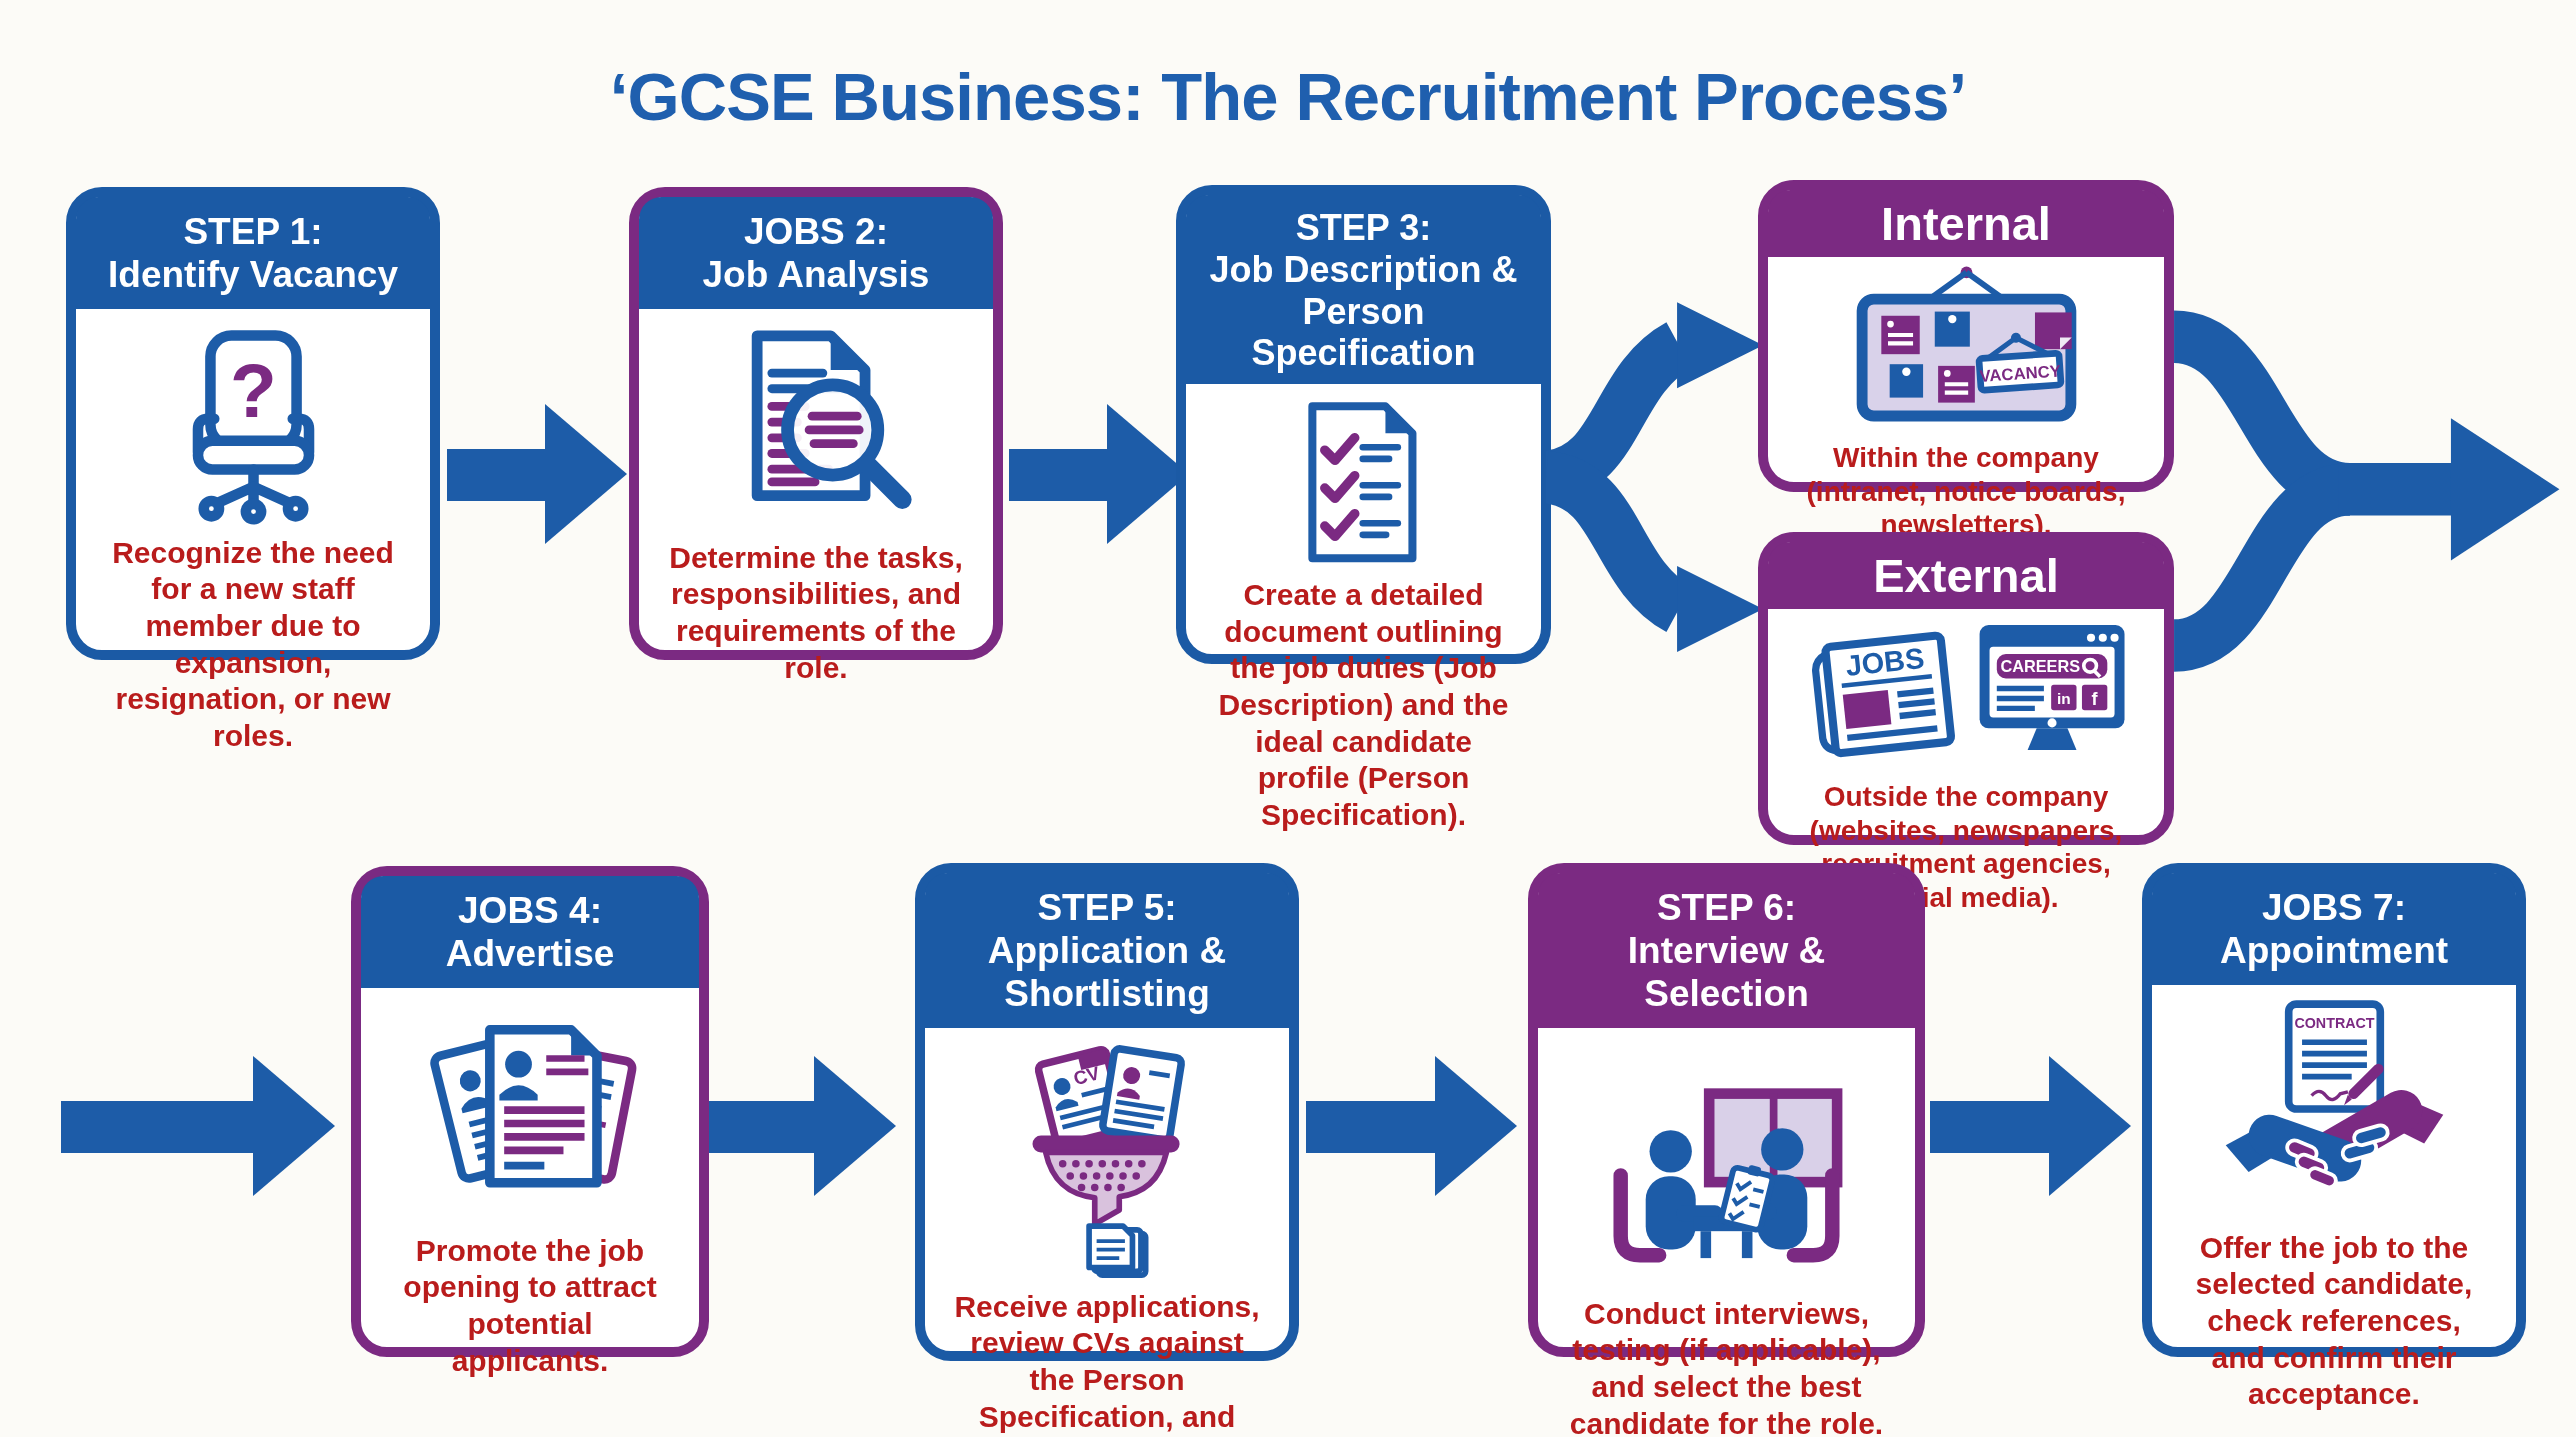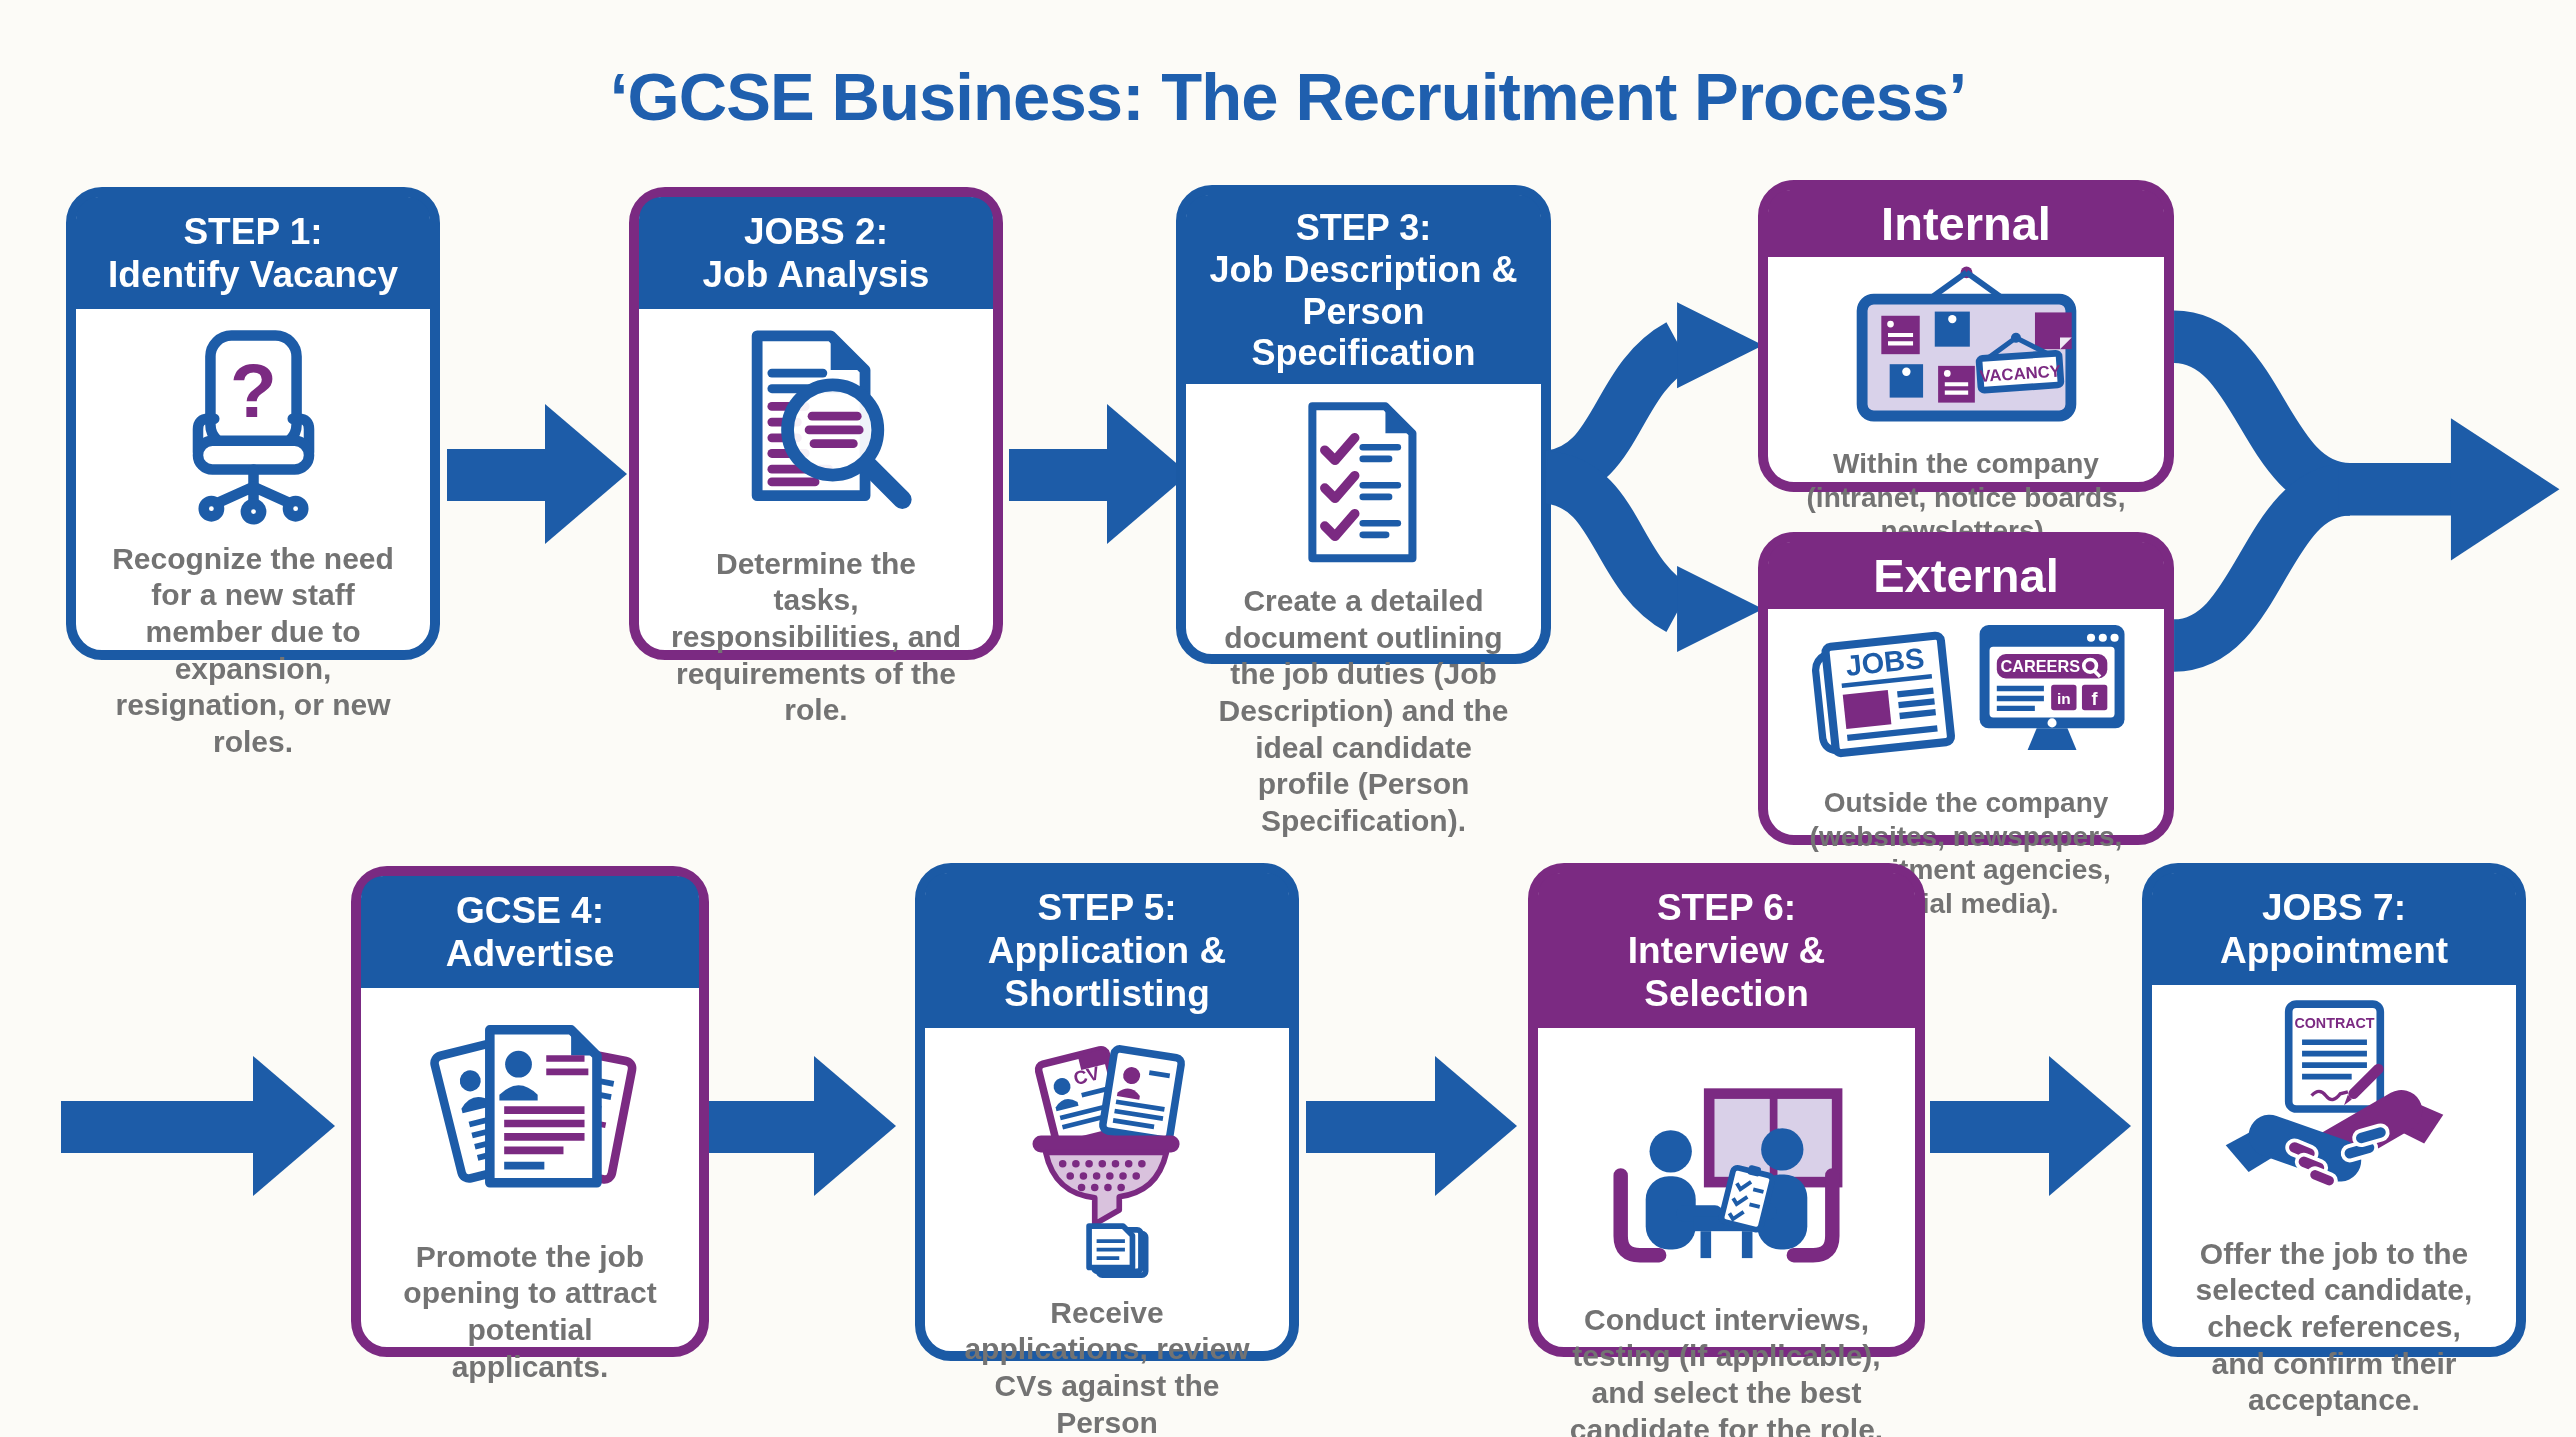--- a/index.html
+++ b/index.html
@@ -26,21 +26,21 @@
   .hd-blue{background:#1b5aa5;}
   .hd-purple{background:#7b2a82;}
   .hd3{font-size:36px;padding:12px 3.7px 10.3px 3.7px;}
   .hd-sm{font-size:47px;padding:6.6px 5.6px 5.6px 5.6px;}
   .body{
     flex:1;display:flex;flex-direction:column;align-items:center;
     justify-content:space-between;padding:15px 15px 20.6px 15px;
   }
   .icon-wrap{flex:1;display:flex;align-items:center;justify-content:center;}
   .desc{
-    margin:16px;text-align:center;font-weight:bold;color:#737373;
+    margin:10px;text-align:center;font-weight:bold;color:#b91c1c;
     font-size:30px;line-height:1.22;
   }
   .desc-sm{font-size:28px;line-height:1.2;}
   svg text{font-family:"Liberation Sans",sans-serif;font-weight:bold;}
   
   .h-arrow{position:absolute;height:140px;}
   .h-arrow .shaft{position:absolute;left:0;top:45px;height:52px;background:#1d5ca8;}
   .h-arrow .head{
     position:absolute;top:0;width:0;height:0;
     border-top:70px solid transparent;border-bottom:70px solid transparent;
@@ -249,21 +249,21 @@
     <polygon points="296,152 296,304 412,228" fill="#1d5ca8"></polygon>
   </svg>
 
   <div class="h-arrow" style="left:61px;top:1056px;width:273px;">
     <div class="shaft" style="width:192px;"></div>
       <div class="head" style="left:192px;"></div>
   </div>
 
   <section class="box b-purple" style="left:351px;top:866px;width:358px;height:491px;">
     <header class="hd hd-blue">
-      <div>GCSE 4:</div>
+      <div>JOBS 4:</div>
       <div>Advertise</div>
     </header>
     <div class="body">
       <div class="icon-wrap">
         <svg width="220" height="220" viewBox="0 0 230 230">
           <g transform="rotate(-14 70 110)">
             <rect x="28" y="45" width="96" height="132" rx="8" fill="#ffffff" stroke="#1d5ca8" stroke-width="9"></rect>
             <circle cx="60" cy="78" r="11" fill="#1d5ca8"></circle>
             <path d="M44 104 q16 -16 32 0 v5 h-32 z" fill="#1d5ca8"></path>
             <g stroke="#1d5ca8" stroke-width="6" fill="none">

